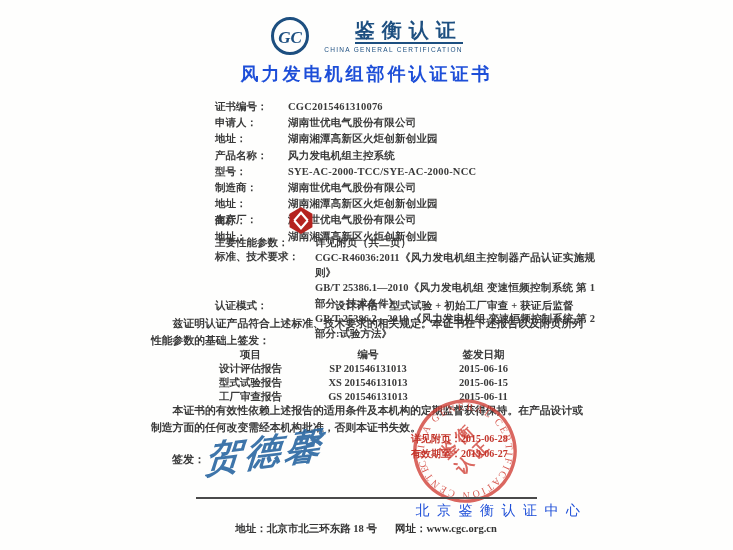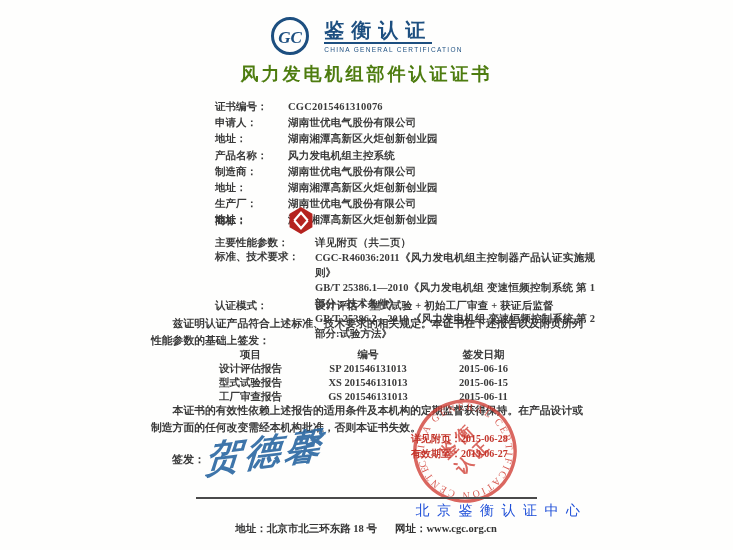--- a/index.html
+++ b/index.html
@@ -5,41 +5,41 @@
   html,body{margin:0;padding:0;background:#ffffff;}
   .page{
     position:relative;width:733px;height:550px;margin:0 auto;
     background:#fefefd;overflow:hidden;
     font-family:"Liberation Serif","DejaVu Serif",serif;
     color:#3a3a3a;
   }
   
   .logo-row{position:absolute;top:16px;left:0;width:733px;display:flex;justify-content:center;align-items:center;gap:14px;}
   .logo-mark{width:40px;height:40px;}
-  .logo-textblock{display:flex;flex-direction:column;align-items:flex-start;}
+  .logo-textblock{display:flex;flex-direction:column;align-items:flex-end;}
   .logo-name{font-size:20px;font-weight:bold;color:#1d4f80;letter-spacing:7px;line-height:22px;border-bottom:2px solid #1d4f80;padding-bottom:1px;}
   .logo-sub{font-size:6.5px;color:#1d4f80;letter-spacing:1.3px;margin-top:2px;font-family:"Liberation Sans",sans-serif;}
-  .cert-title{position:absolute;top:62px;left:0;width:733px;text-align:center;font-size:18px;font-weight:bold;color:#4d7c0f;letter-spacing:3px;}
+  .cert-title{position:absolute;top:62px;left:0;width:733px;text-align:center;font-size:18px;font-weight:bold;color:#1d4ed8;letter-spacing:3px;}
   
   .fields{position:absolute;top:99px;left:215px;width:380px;font-size:10.5px;font-weight:600;}
   .frow{display:flex;line-height:16.2px;}
   .flabel{width:73px;flex:0 0 73px;}
   .fvalue{flex:1;font-weight:700;letter-spacing:.2px;}
   
   .tm-row{position:absolute;top:207px;left:215px;display:flex;align-items:center;font-size:10.5px;font-weight:600;}
   .tm-label{width:73px;}
   .tm-logo{width:26px;height:27px;display:block;}
   
   .params-row{position:absolute;top:236px;left:215px;display:flex;font-size:10.5px;font-weight:600;justify-content:flex-end;}
   .params-row .flabel{width:100px;flex:0 0 100px;}
   .standards-row{position:absolute;top:250px;left:215px;display:flex;font-size:10.5px;font-weight:600;width:380px;}
   .standards-row .flabel{width:100px;flex:0 0 100px;}
   .standards-lines{flex:1;width:280px;}
   .standards-lines div{line-height:15.2px;text-align:justify;}
-  .mode-row{position:absolute;top:299px;left:215px;display:flex;font-size:10.5px;font-weight:600;}
+  .mode-row{position:absolute;top:299px;left:215px;display:flex;font-size:10.5px;font-weight:600;gap:20px;}
   .mode-row .flabel{width:100px;flex:0 0 100px;}
   
   .stmt{position:absolute;left:151px;width:432px;font-size:10.8px;font-weight:600;line-height:16.5px;text-align:justify;text-indent:2em;}
   .stmt1{top:315px;}
   .stmt2{top:402px;}
   
   .rtable{position:absolute;top:347px;left:196px;width:340px;border-collapse:collapse;font-size:10.5px;font-weight:700;}
   .rtable td,.rtable th{padding:1.5px 2px;text-align:center;font-weight:700;line-height:11px;}
   .rtable th{font-weight:700;}
   .rtable .c1{width:110px;}
@@ -89,20 +89,24 @@
       <span class="flabel">申请人：</span>
       <span class="fvalue">湖南世优电气股份有限公司</span>
     </div>
     <div class="frow">
       <span class="flabel">地址：</span>
       <span class="fvalue">湖南湘潭高新区火炬创新创业园</span>
     </div>
     <div class="frow">
       <span class="flabel">产品名称：</span>
       <span class="fvalue">风力发电机组主控系统</span>
+    </div>
+    <div class="frow">
+      <span class="flabel">型号：</span>
+      <span class="fvalue">SYE-AC-2000-TCC/SYE-AC-2000-NCC</span>
     </div>
     <div class="frow">
       <span class="flabel">制造商：</span>
       <span class="fvalue">湖南世优电气股份有限公司</span>
     </div>
     <div class="frow">
       <span class="flabel">地址：</span>
       <span class="fvalue">湖南湘潭高新区火炬创新创业园</span>
     </div>
     <div class="frow">

